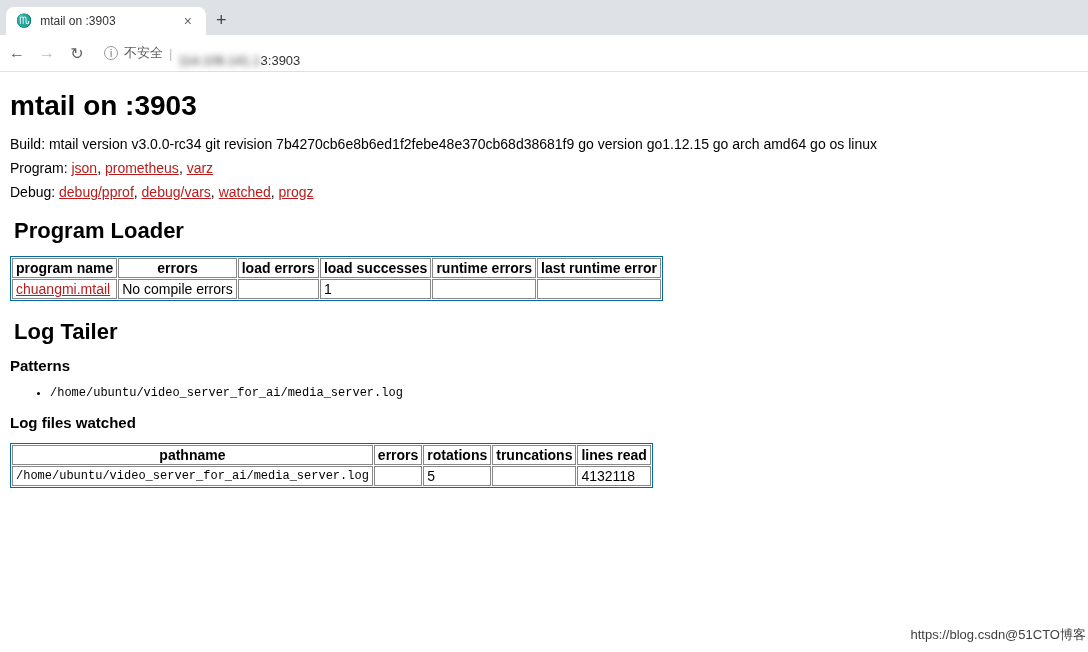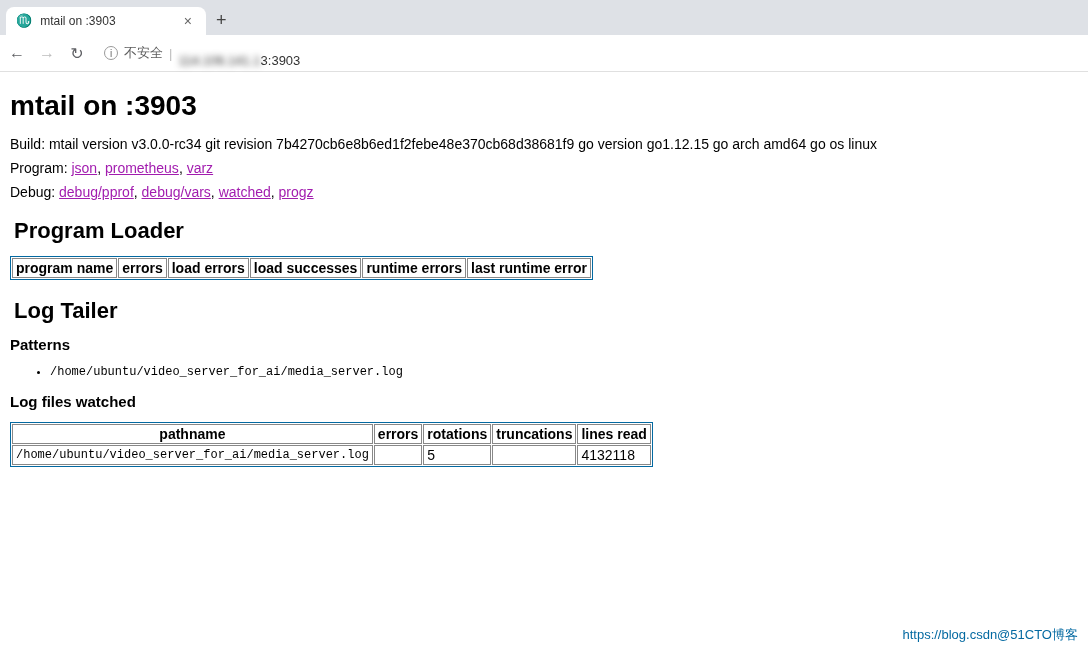--- a/index.html
+++ b/index.html
@@ -107,42 +107,42 @@
       margin: 18px 0 12px 4px;
       font-size: 22px;
       font-weight: 700;
     }
     h3 {
       margin: 12px 0 12px 0;
       font-size: 15px;
       font-weight: 700;
     }
     p { font-size: 14px; margin: 8px 0; }
-    a { color: #a21caf; }
+    a { color: #b91c1c; }
     table {
       border-collapse: separate;
       border-spacing: 1px;
       border: 1px solid #0369a1;
       margin: 8px 0;
     }
     th, td {
       border: 1px solid #888;
       padding: 1px 3px;
       font-size: 14px;
       text-align: left;
     }
     th { font-weight: 700; text-align: center; }
     ul { margin: 10px 0 14px 0; padding-left: 40px; }
     li { font-family: "Courier New", monospace; font-size: 12px; }
     td.mono { font-family: "Courier New", monospace; font-size: 12px; }
     .watermark {
       position: absolute;
-      right: 10px;
+      right: 2px;
       bottom: 8px;
-      color: #0369a1;
+      color: #404040;
       font-size: 13px;
     }
   </style>
 </head>
 <body>
 
 <div class="browser-chrome">
   <div class="tab-strip">
     <div class="tab">
       <span class="favicon">♏</span>
@@ -187,20 +187,28 @@
   <table>
     <tbody>
         <tr>
       <th>program name</th>
       <th>errors</th>
       <th>load errors</th>
       <th>load successes</th>
       <th>runtime errors</th>
       <th>last runtime error</th>
     </tr>
+    <tr>
+      <td><a href="#">chuangmi.mtail</a></td>
+      <td>No compile errors</td>
+      <td></td>
+      <td>1</td>
+      <td></td>
+      <td></td>
+    </tr>
   </tbody>
     </table>
 
   <h2>Log Tailer</h2>
   <h3>Patterns</h3>
   <ul>
     <li>/home/ubuntu/video_server_for_ai/media_server.log</li>
   </ul>
 
   <h3>Log files watched</h3>

